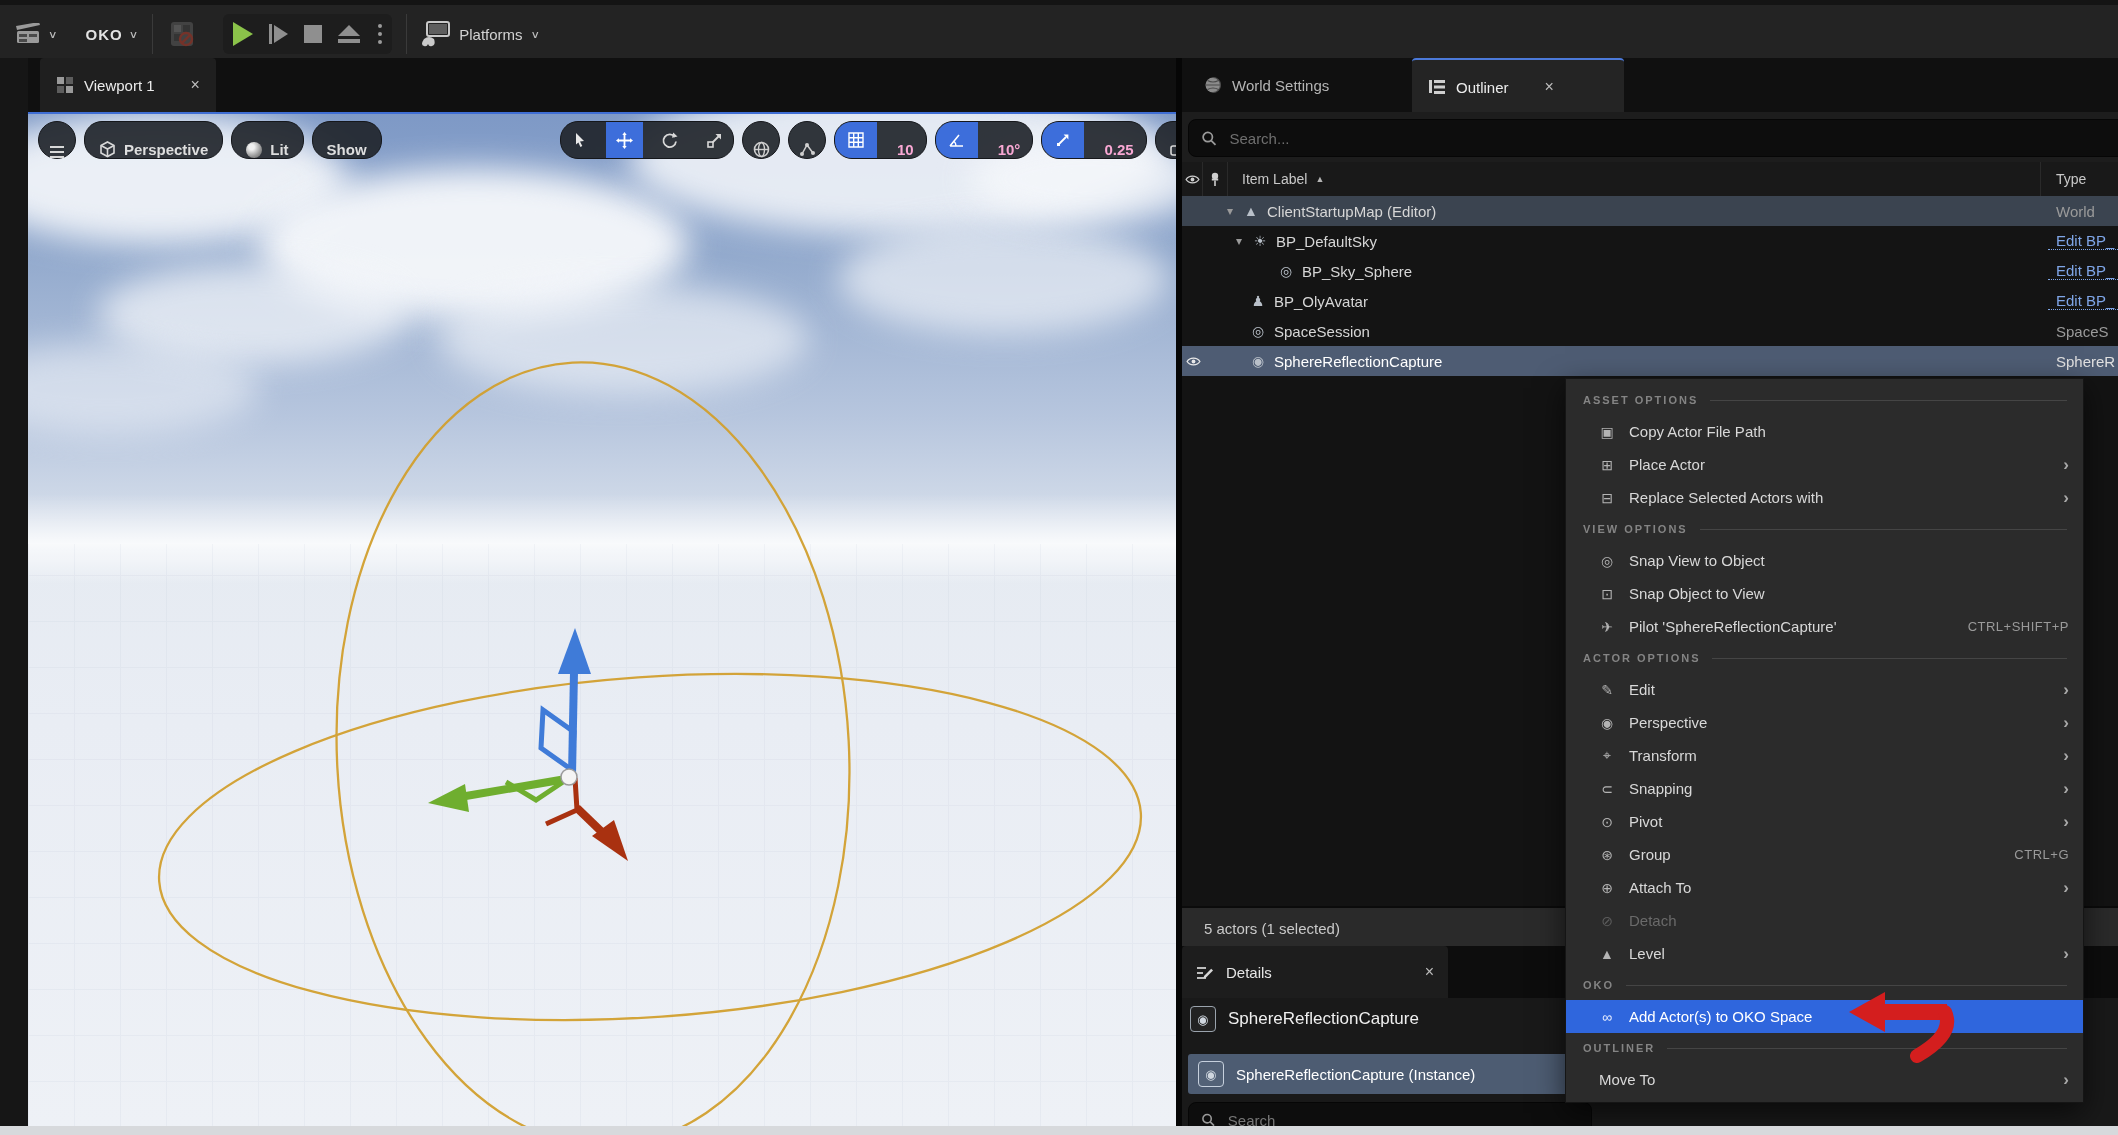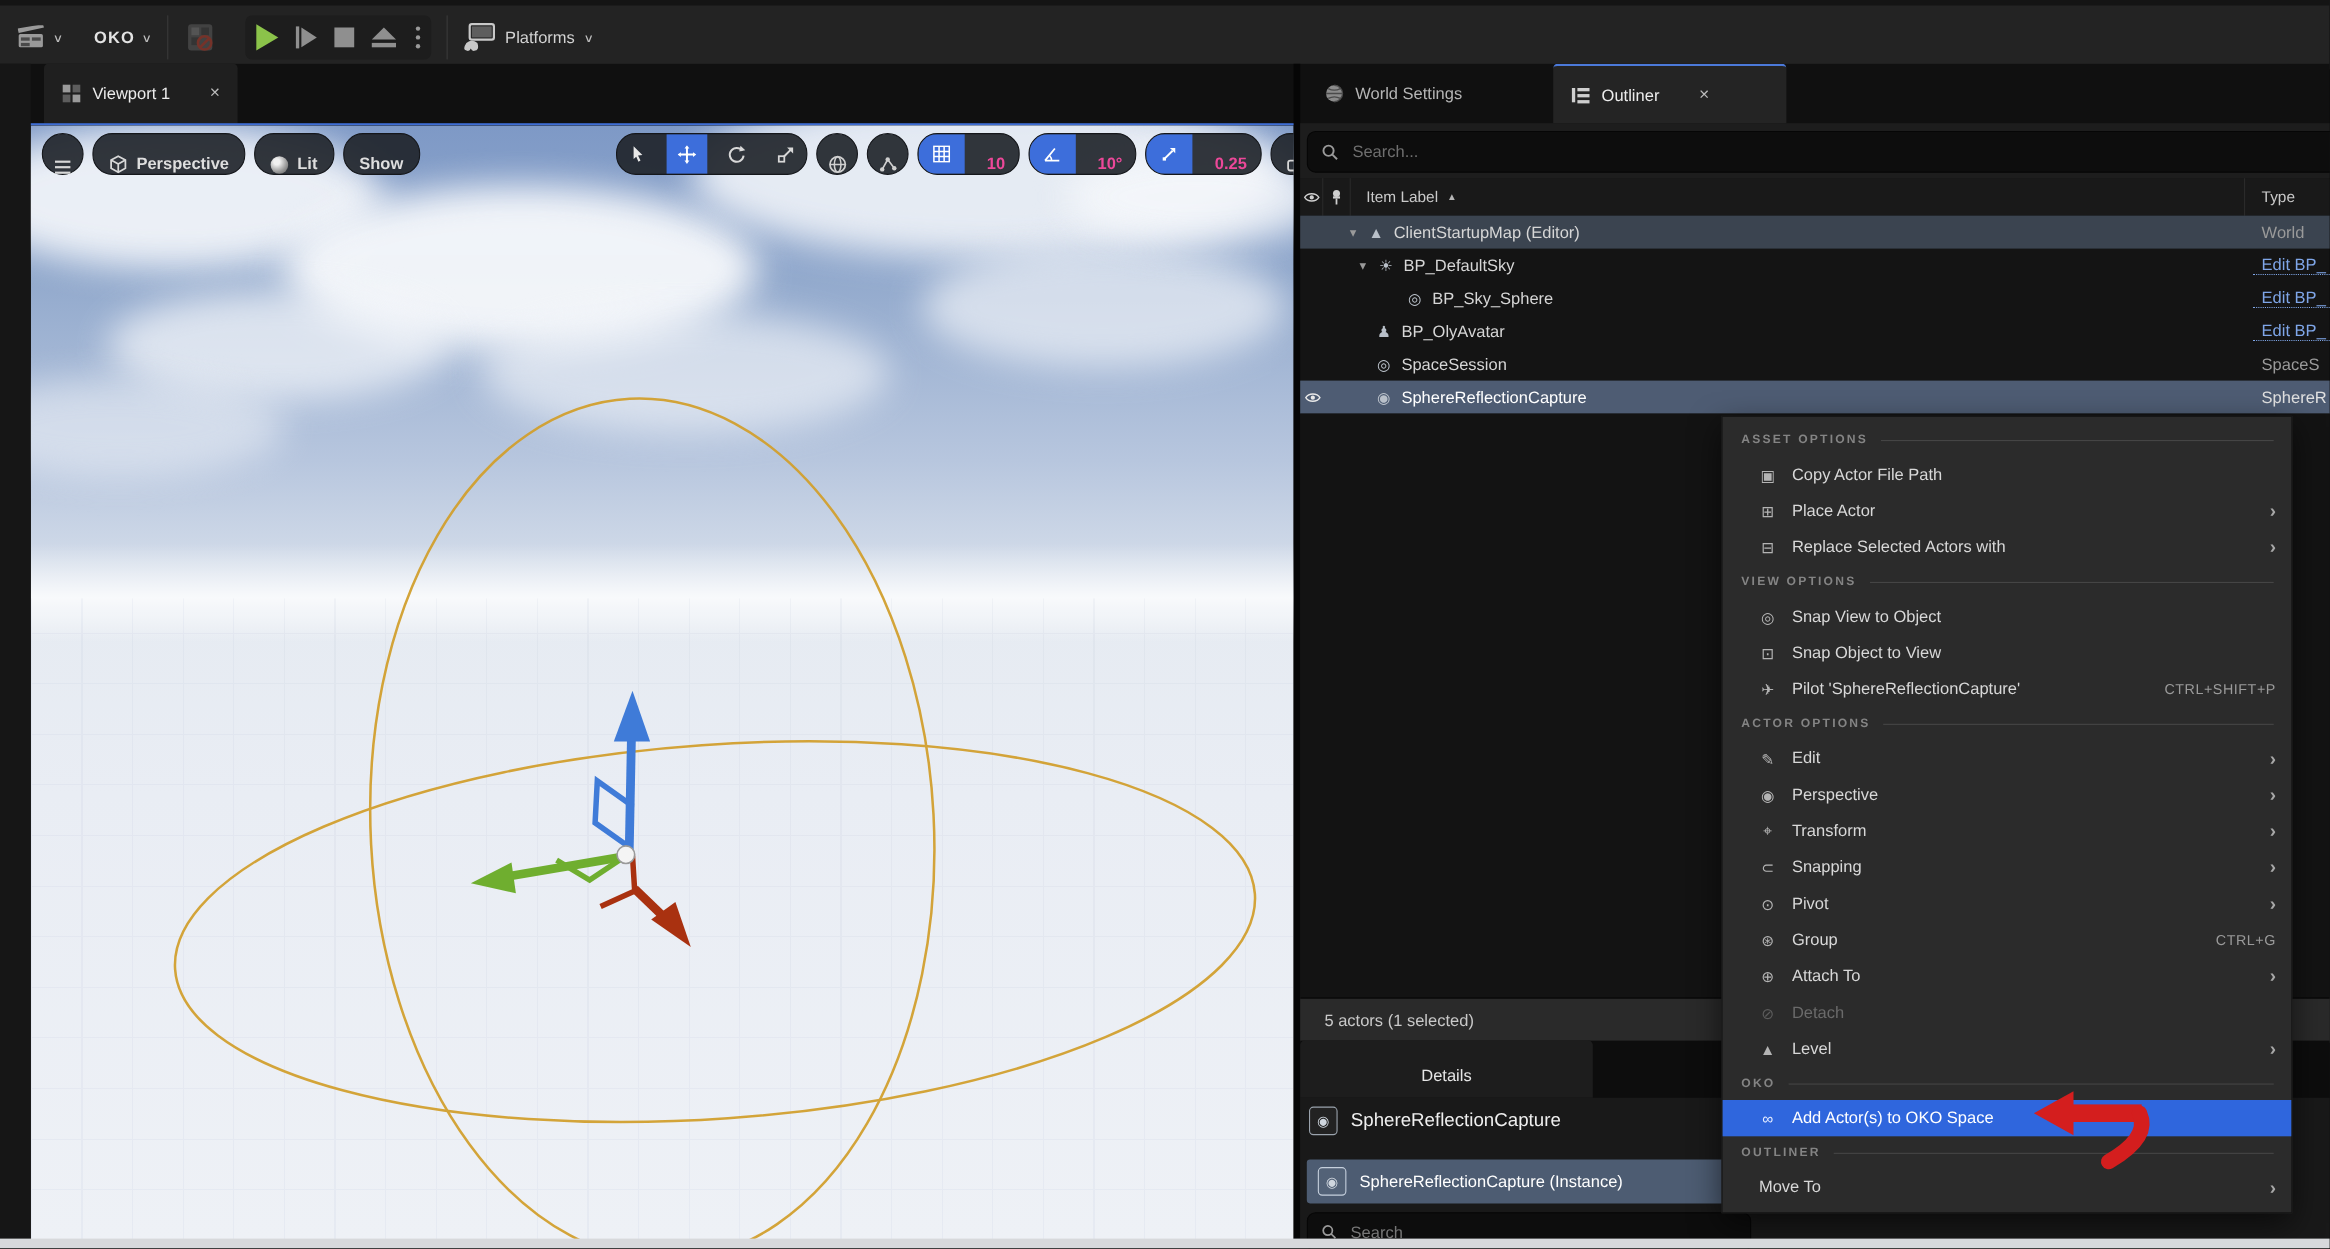--- a/index.html
+++ b/index.html
@@ -58,21 +58,21 @@
   .pill.circle{width:36px;justify-content:center;padding:0;border-radius:50%;}
   .ham{display:flex;flex-direction:column;gap:3px;}
   .ham i{display:block;width:14px;height:2px;background:#d8d8d8;}
   .litball{width:16px;height:16px;border-radius:50%;
            background:radial-gradient(circle at 35% 32%,#f0f0f0 0 18%,#9a9a9a 60%,#565656 100%);}
   .toolgrp{padding:0;overflow:hidden;}
   .toolcell{width:37px;height:36px;display:flex;align-items:center;justify-content:center;}
   .toolcell.on{background:#3d6edb;}
   .splitpill{padding:0;overflow:hidden;font-weight:bold;}
   .splitpill .ic{width:42px;height:36px;background:#3d6edb;display:flex;align-items:center;justify-content:center;}
-  .splitpill .val{padding:0 12px;color:#ec4899;}
+  .splitpill .val{padding:0 12px;color:#f9a8d4;}
 
   
   .rpanel{position:absolute;left:1182px;top:112px;width:936px;height:1014px;background:#141414;}
   .searchwrap{position:absolute;left:0;top:0;width:936px;height:50px;background:#1d1d1d;}
   .search{position:absolute;left:6px;top:7px;width:924px;height:36px;background:#0d0d0d;
           border:1px solid #060606;border-radius:8px;display:flex;align-items:center;gap:10px;padding:0 12px;}
   .search input{background:transparent;border:none;outline:none;color:#bdbdbd;font-size:15px;
           font-family:"Liberation Sans",sans-serif;width:100%;}
   .search input::placeholder{color:#6f6f6f;}
   .ohead{position:absolute;left:0;top:50px;width:936px;height:34px;background:#191919;
@@ -87,21 +87,21 @@
              color:#9a9a9a;font-size:15px;padding-left:8px;}
   .typ.link{color:#7fa6e8;border-bottom:1px dotted #7fa6e8;width:62px;}
   .rowhl{background:#3b4450;}
   .rowsel{background:#4e5c73;color:#fff;}
   .oempty{position:absolute;left:0;top:264px;width:936px;height:530px;background:#131313;}
   .ostatus{position:absolute;left:0;top:794px;width:936px;height:40px;background:#2a2a2a;
            border-top:2px solid #0b0b0b;display:flex;align-items:center;padding-left:22px;
            font-size:15px;color:#c9c9c9;}
   .dtabbar{position:absolute;left:0;top:834px;width:936px;height:52px;background:#0d0d0d;}
   .dtab{position:absolute;left:0;top:0;width:238px;height:52px;background:#1d1d1d;border-radius:4px 4px 0 0;
-        display:flex;align-items:center;gap:24px;padding:0 14px;font-size:15px;color:#e5e5e5;cursor:pointer;flex-direction:column;}
+        display:flex;align-items:center;gap:12px;padding:0 14px;font-size:15px;color:#e5e5e5;cursor:pointer;}
   .dtab .close{margin-left:auto;color:#bdbdbd;font-size:16px;}
   .dbody{position:absolute;left:0;top:886px;width:936px;height:128px;background:#191919;}
   .objrow{position:absolute;left:8px;top:8px;display:flex;align-items:center;gap:12px;
           font-size:17px;color:#efefef;}
   .capic{width:24px;height:24px;border:1px solid #9aa3ad;border-radius:4px;color:#cfd6de;
          display:flex;align-items:center;justify-content:center;font-size:13px;background:rgba(255,255,255,.04);}
   .instrow{position:absolute;left:6px;top:56px;width:378px;height:40px;background:#4d5c72;border-radius:3px;
            display:flex;align-items:center;gap:12px;padding:0 10px;font-size:15px;color:#fff;cursor:pointer;}
   .dsearch{position:absolute;left:6px;top:104px;width:378px;height:34px;background:#0d0d0d;
            border:1px solid #060606;border-radius:8px;display:flex;align-items:center;gap:10px;padding:0 12px;}

